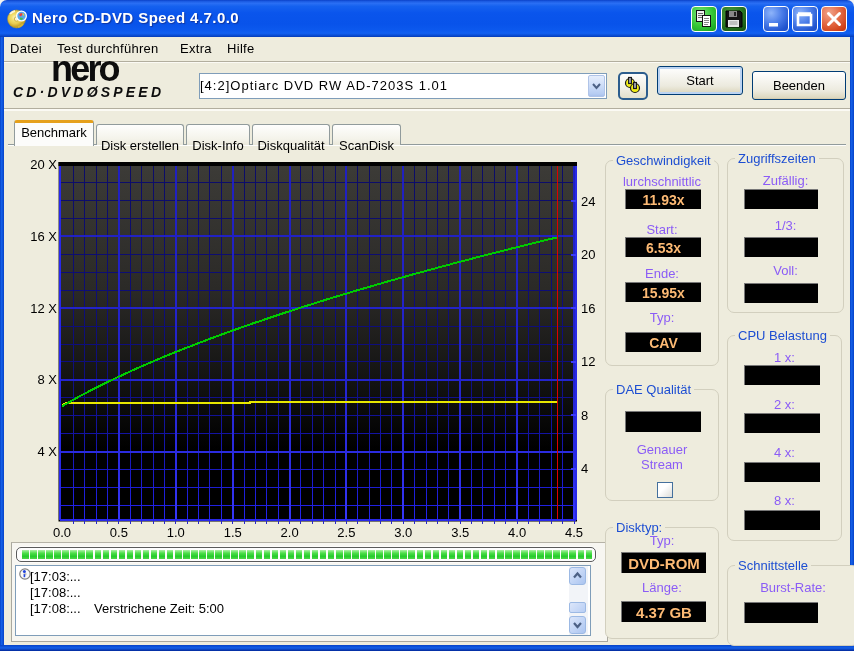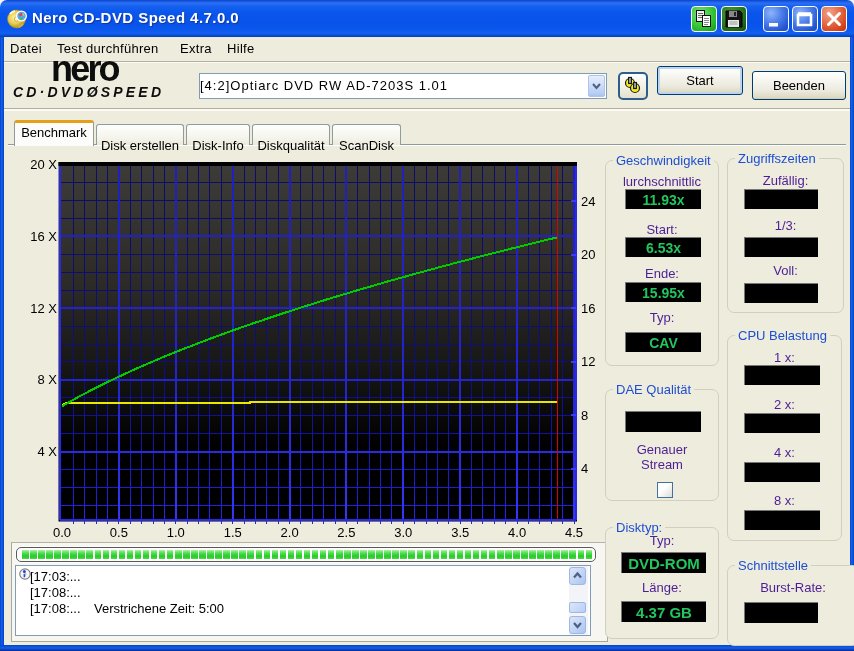--- a/index.html
+++ b/index.html
@@ -18,22 +18,22 @@
 .logo2{left:13px;top:84px;font-size:14px;font-weight:bold;font-style:italic;color:#0d0d0d;letter-spacing:3.2px}
 .combo{left:199px;top:73px;width:408px;height:26px;background:#fff;border:1px solid #7f9db9;font-size:13px;line-height:24px;letter-spacing:1px}
 .cbtn{left:588px;top:75px;width:17px;height:22px;border-radius:2px;background:linear-gradient(180deg,#e6eefc,#cfdef8 45%,#b6ccf2 90%,#a8c0ec);border:1px solid #b0c4e8}
 .xpbtn{border:1px solid #003c74;border-radius:3px;background:linear-gradient(180deg,#ffffff 0%,#f4f3ec 40%,#eceade 70%,#ddd8c0 95%,#d0c8ac 100%);font-size:13px;text-align:center;color:#000}
 .tab{top:124px;height:21px;border:1px solid #919b9c;border-bottom:none;border-radius:3px 3px 0 0;background:linear-gradient(180deg,#fefefd,#f4f3ea 70%,#eae8da);font-size:13px;text-align:center;padding-top:13px}
 .tabsel{top:120px;height:26px;background:#fcfcfa;border:1px solid #919b9c;border-bottom:none;border-radius:3px 3px 0 0;border-top:3px solid #e5a01a;font-size:13px;text-align:center;padding-top:2px;z-index:3}
 .sheetline{left:8px;top:144px;width:838px;height:1px;background:#919b9c}
 .sheetline2{left:8px;top:145px;width:838px;height:1px;background:#fdfdfb}
 .group{border:1px solid #d2cfbe;border-radius:7px;background:#eeecdd}
 .gtitle{position:absolute;top:-8px;left:7px;background:#eeecdd;padding:0 3px;font-size:13px;color:#1d4ed2;white-space:nowrap}
-.lab{position:absolute;font-size:13px;color:#4c1d95;text-align:center;width:100%}
-.vbox{position:absolute;background:#000;color:#22c55e;font-weight:bold;font-size:14px;text-align:center;border-top:1px solid #777;border-left:1px solid #777}
+.lab{position:absolute;font-size:13px;color:#8b5cf6;text-align:center;width:100%}
+.vbox{position:absolute;background:#000;color:#fdba74;font-weight:bold;font-size:14px;text-align:center;border-top:1px solid #777;border-left:1px solid #777}
 .pbar{left:16px;top:547px;width:580px;height:15px;border:1.5px solid #5a5a5a;border-radius:5px;background:#fdfdfd;padding:1px 2px;overflow:hidden;box-shadow:0 0 0 1px rgba(252,252,250,.9)}
 .logbox{left:15px;top:565px;width:576px;height:71px;background:#fff;border:1px solid #7f9db9;font-size:13px;color:#000}
 .logline{position:absolute;white-space:nowrap;overflow:hidden}
 .sbbtn{position:absolute;left:0;width:17px;height:18px;border:1px solid #9cb9e4;border-radius:3px;background:linear-gradient(135deg,#dce6fa 0%,#c4d6f6 50%,#aac4f0 100%)}
 </style></head><body>
 <div class="abs" style="left:0;top:33px;width:854px;height:614px;background:#eeecdd"></div>
 <div class="abs wborder" style="left:0;top:30px;width:4px;height:615px"></div>
 <div class="abs wborder" style="left:850px;top:30px;width:4px;height:615px"></div>
 <div class="abs" style="left:0;top:645px;width:854px;height:6px;background:linear-gradient(180deg,#0542c8,#1460e8 50%,#03279a)"></div>
 <div class="abs titlebar"></div>

